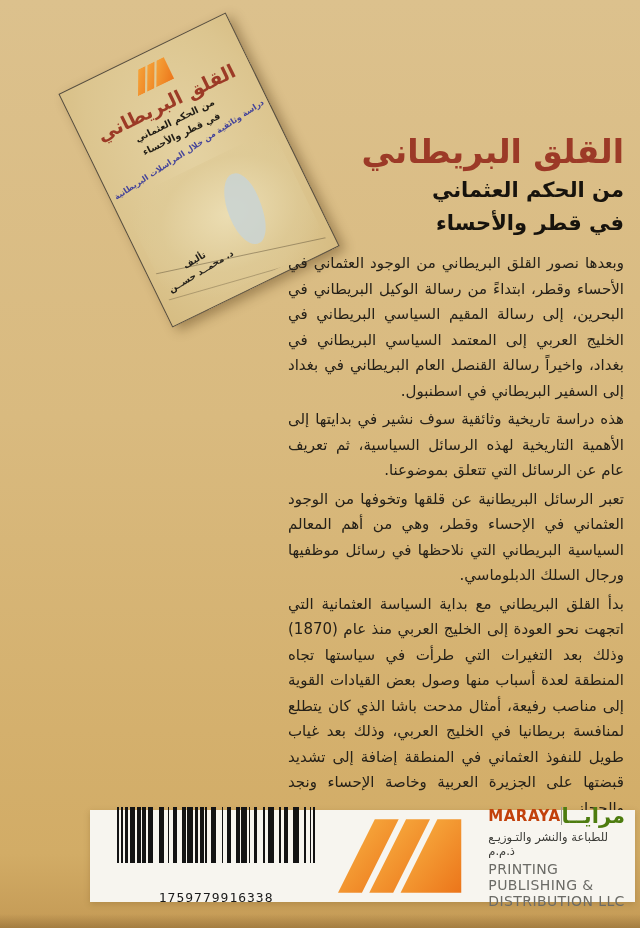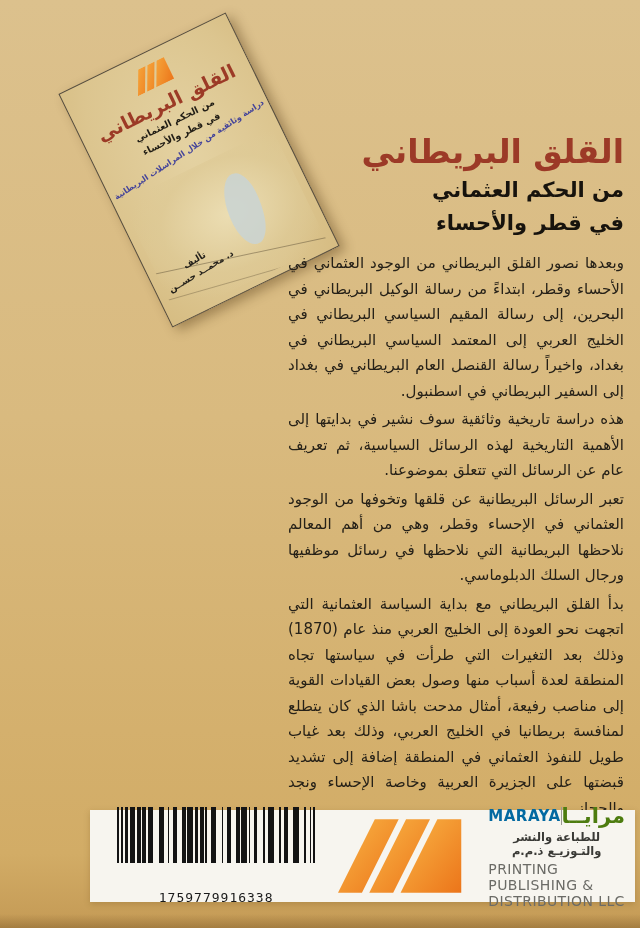--- a/index.html
+++ b/index.html
@@ -58,25 +58,25 @@
   .barcode-block{margin-left:14px;width:225px;display:flex;flex-direction:column;
     align-items:center;gap:26px;}
   .bars{display:flex;height:56px;align-items:stretch;}
   .bars .bar{background:#141414;}
   .bars .gap{background:transparent;}
   .bcnum{margin-top:1px;font-family:"DejaVu Sans Mono",monospace;font-size:13px;
     color:#1a1a1a;letter-spacing:1px;}
   .mlogo{margin-left:10px;width:138px;height:76px;flex:0 0 auto;}
   .pubtext{flex:1;margin:0 10px 0 12px;display:flex;flex-direction:column;}
   .pub-row1{display:flex;justify-content:space-between;align-items:center;}
-  .pub-en{font-size:15px;font-weight:bold;color:#0369a1;letter-spacing:.5px;}
+  .pub-en{font-size:15px;font-weight:bold;color:#c2410c;letter-spacing:.5px;}
   .pub-sep{width:1px;height:18px;background:#9a9a94;}
   .pub-ar{font-size:21px;font-weight:bold;color:#4d7c0f;direction:rtl;}
-  .pub-ar2{margin-top:2px;text-align:center;direction:rtl;font-size:11.5px;
-    font-weight:bold;color:#3a3a36;}
+  .pub-ar2{margin-top:2px;text-align:left;direction:rtl;font-size:11.5px;
+    font-weight:normal;color:#3a3a36;}
   .pub-en2{margin-top:3px;text-align:left;font-size:14px;color:#6b6b66;
     letter-spacing:.4px;}
 </style>
 </head>
 <body>
 
 <div class="cover">
 
   <div class="thumb">
     <svg class="t-logo" viewBox="0 0 150 80" preserveAspectRatio="xMidYMid meet">
@@ -106,21 +106,21 @@
     </div>
   </div>
 
   <div class="main-col">
     <h1 class="main-title">القلق البريطاني</h1>
     <div class="main-sub">من الحكم العثماني</div>
     <div class="main-sub">في قطر والأحساء</div>
     <div class="paras" id="paras">
         <p>وبعدها نصور القلق البريطاني من الوجود العثماني في الأحساء وقطر، ابتداءً من رسالة الوكيل البريطاني في البحرين، إلى رسالة المقيم السياسي البريطاني في الخليج العربي إلى المعتمد السياسي البريطاني في بغداد، واخيراً رسالة القنصل العام البريطاني في بغداد إلى السفير البريطاني في اسطنبول.</p>
         <p>هذه دراسة تاريخية وثائقية سوف نشير في بدايتها إلى الأهمية التاريخية لهذه الرسائل السياسية، ثم تعريف عام عن الرسائل التي تتعلق بموضوعنا.</p>
-        <p>تعبر الرسائل البريطانية عن قلقها وتخوفها من الوجود العثماني في الإحساء وقطر، وهي من أهم المعالم نلاحظها البريطانية التي نلاحظها في رسائل موظفيها ورجال السلك الدبلوماسي.</p>
+        <p>تعبر الرسائل البريطانية عن قلقها وتخوفها من الوجود العثماني في الإحساء وقطر، وهي من أهم المعالم السياسية البريطاني التي نلاحظها في رسائل موظفيها ورجال السلك الدبلوماسي.</p>
         <p>بدأ القلق البريطاني مع بداية السياسة العثمانية التي اتجهت نحو العودة إلى الخليج العربي منذ عام (1870) وذلك بعد التغيرات التي طرأت في سياستها تجاه المنطقة لعدة أسباب منها وصول بعض القيادات القوية إلى مناصب رفيعة، أمثال مدحت باشا الذي كان يتطلع لمنافسة بريطانيا في الخليج العربي، وذلك بعد غياب طويل للنفوذ العثماني في المنطقة إضافة إلى تشديد قبضتها على الجزيرة العربية وخاصة الإحساء ونجد والحجاز.</p>
       </div>
   </div>
 
   <div class="strip">
     <div class="barcode-block">
       <div class="bars" id="bars">
           <span class="bar" style="width: 1.8px;"></span>
           <span class="gap" style="width: 1.8px;"></span>
           <span class="bar" style="width: 1.8px;"></span>

